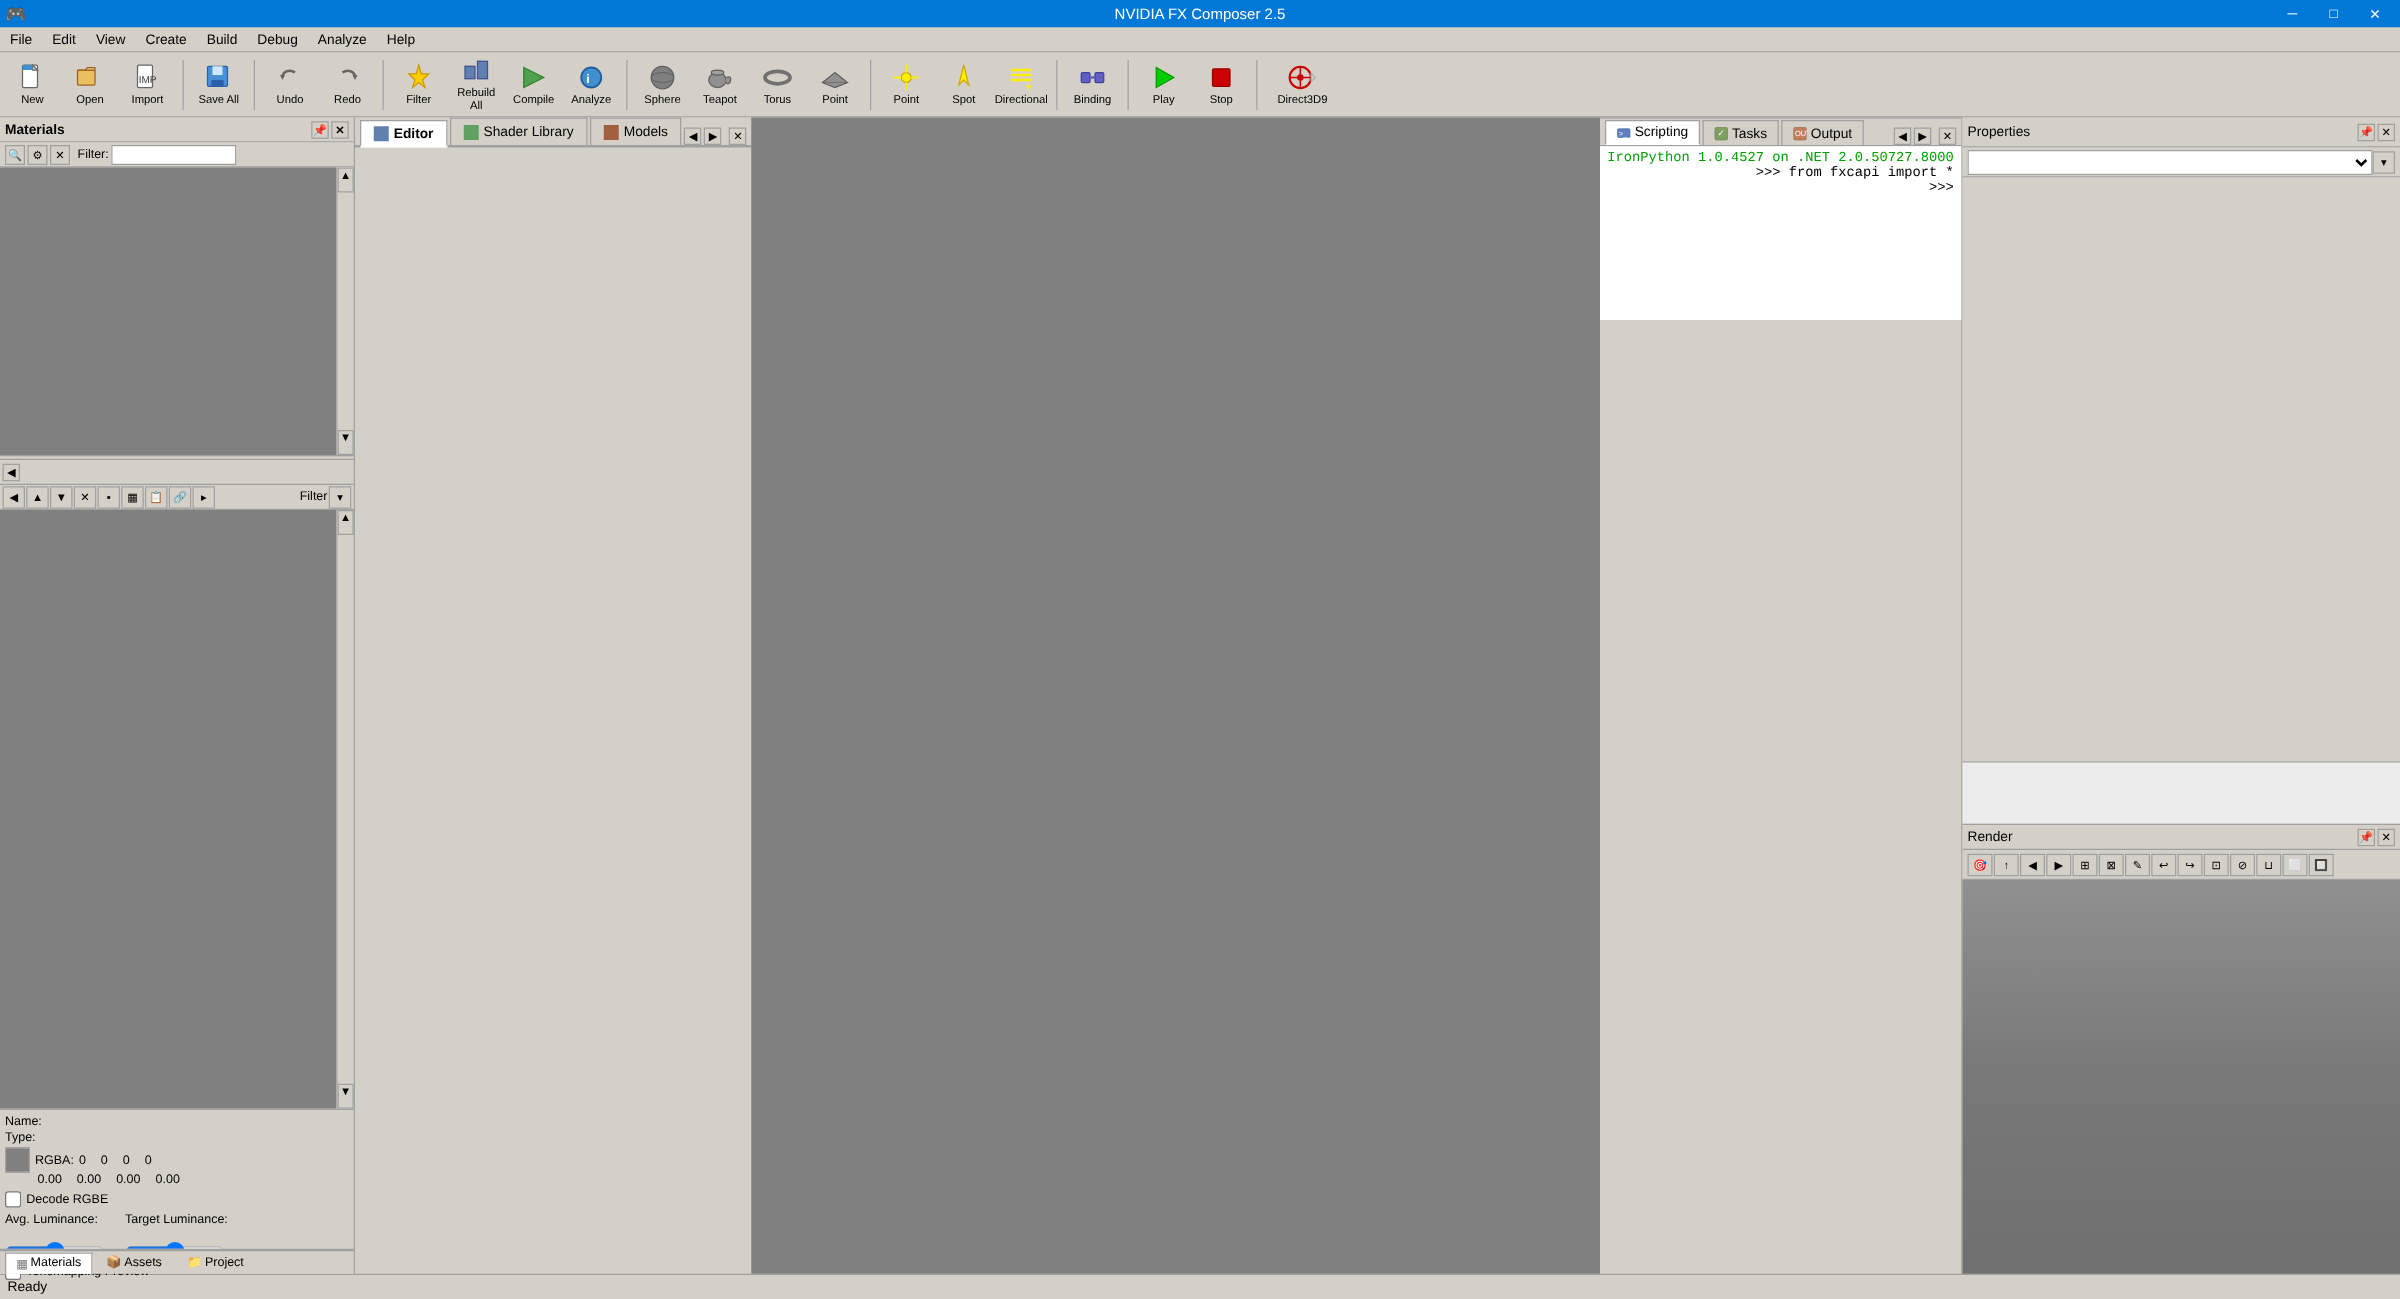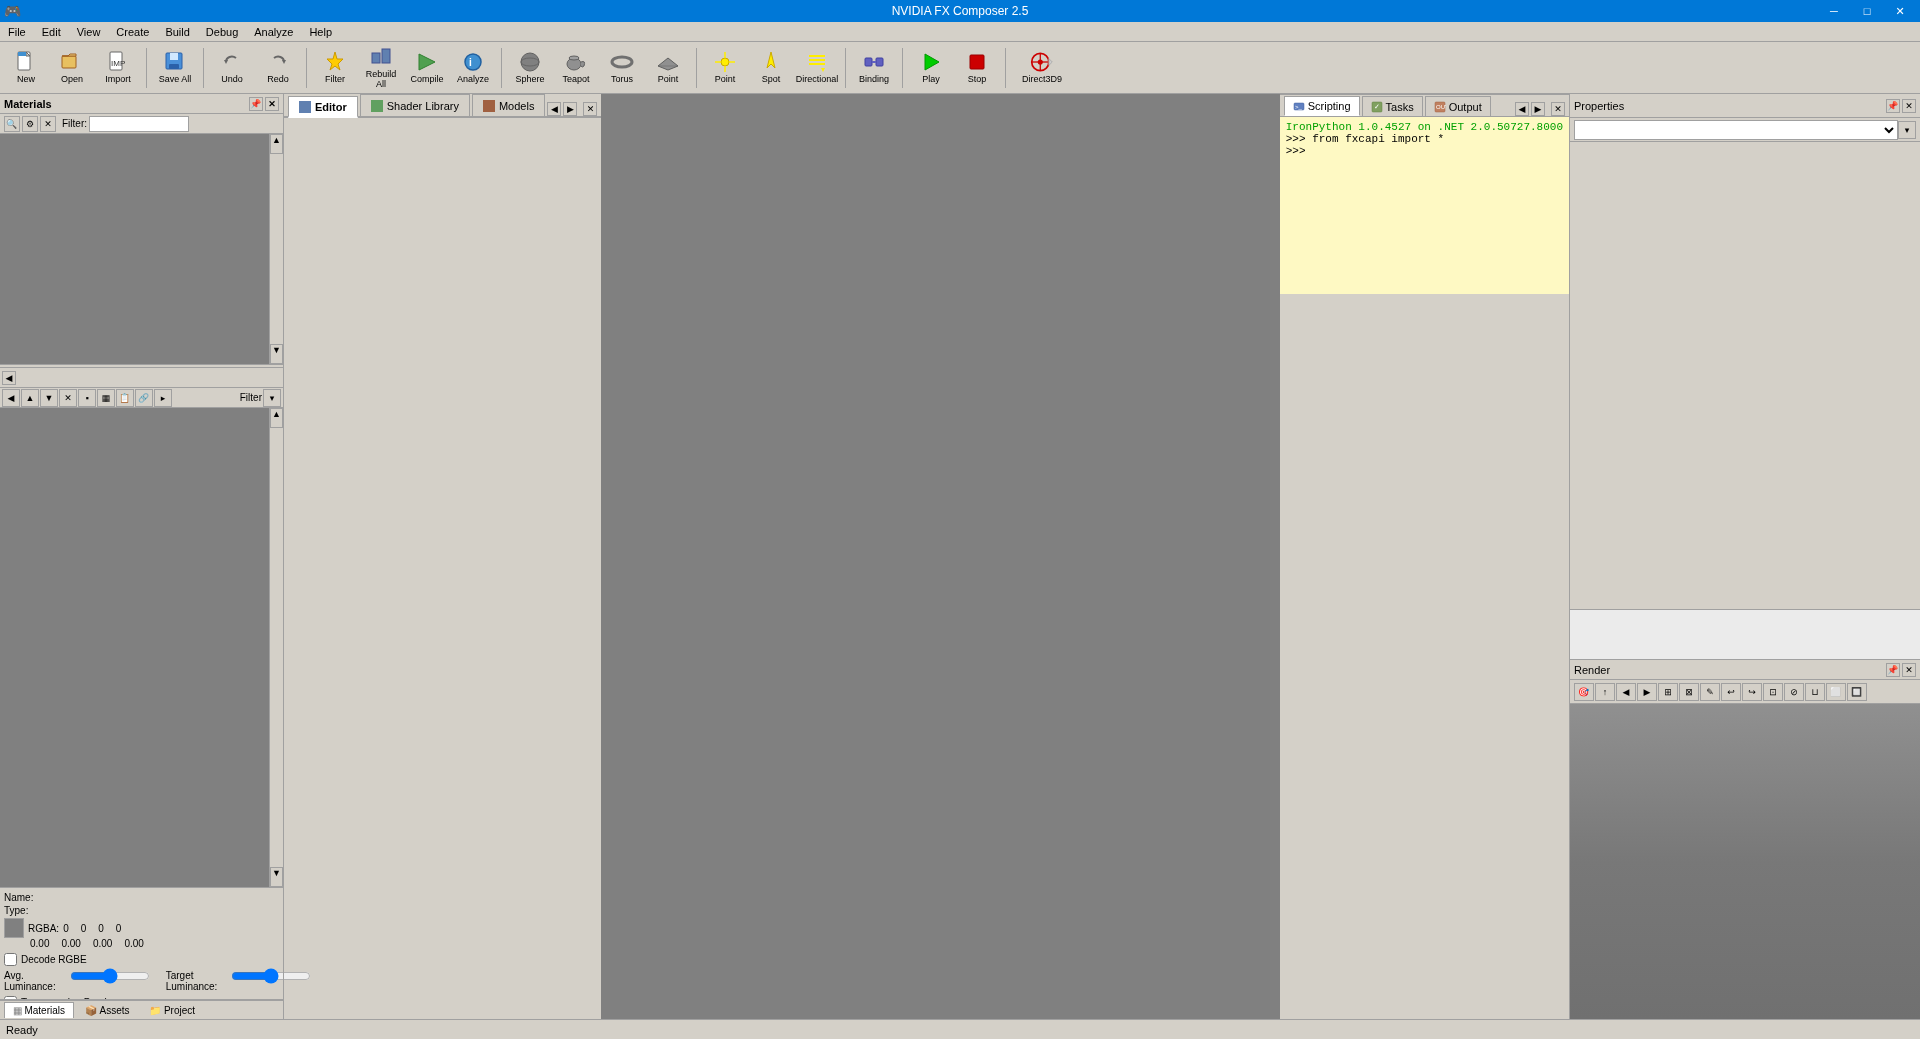--- a/index.html
+++ b/index.html
@@ -289,21 +289,21 @@
       margin-top: 4px;
     }
     #luminance-row {
       display: flex;
       gap: 16px;
       margin-top: 4px;
       font-size: 10px;
     }
     .lum-col {
       display: flex;
-      flex-direction: row;
+      flex-direction: column;
       gap: 14px;
     }
     .lum-slider {
       width: 80px;
       height: 12px;
     }
 
     
     #bottom-tabs {
       height: 20px;
@@ -410,24 +410,25 @@
       margin-left: 4px;
     }
 
     #editor-area {
       flex: 1;
       background: #808080;
     }
 
     
     #console-panel {
-      height: 200px;
+      height: 162px;
       display: flex;
       flex-direction: column;
       border-top: 1px solid #a0a0a0;
+      text-align: right;
     }
     .console-tab-bar {
       height: 22px;
       background: #d4d0c8;
       display: flex;
       align-items: flex-end;
       border-bottom: 1px solid #a0a0a0;
       padding: 0 4px;
     }
     .console-tab {
@@ -446,21 +447,21 @@
     .console-tab.active {
       background: white;
       border-bottom: 1px solid white;
     }
     .console-tab-icon {
       width: 12px;
       height: 12px;
     }
     #console-content {
       flex: 1;
-      background: #fef9c3;
+      background: #ffffff;
       padding: 4px 6px;
       font-family: 'Courier New', monospace;
       font-size: 11px;
       overflow-y: auto;
     }
     .console-text-green { color: #00a000; }
     .console-text-black { color: #000; }
 
     
     #right-panel {

